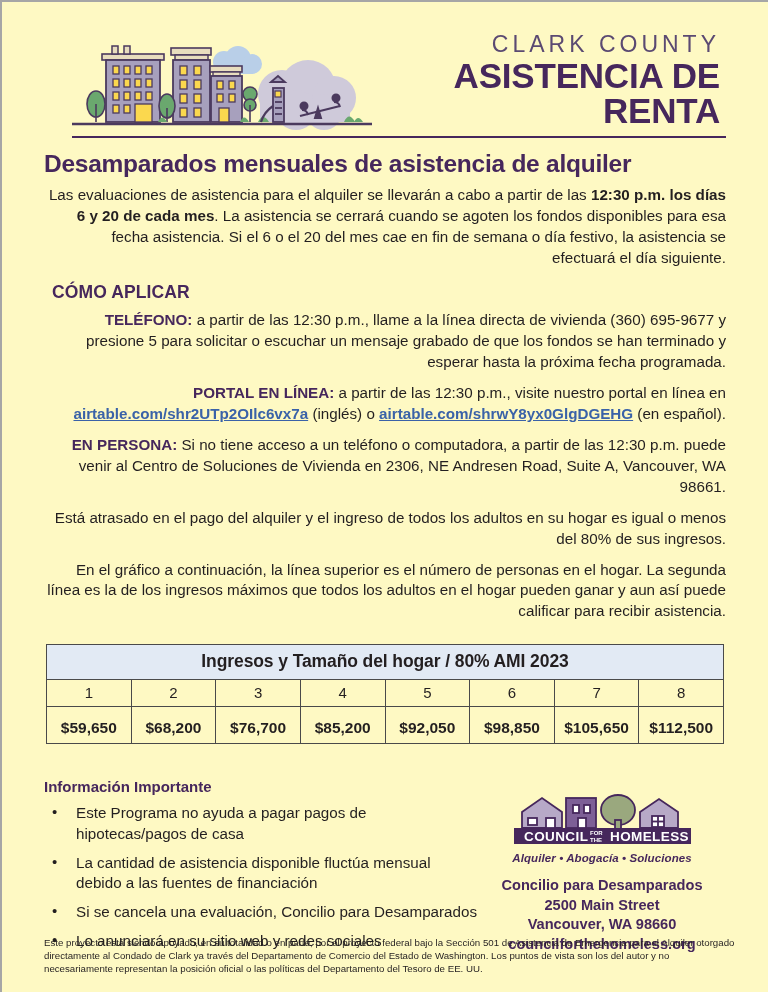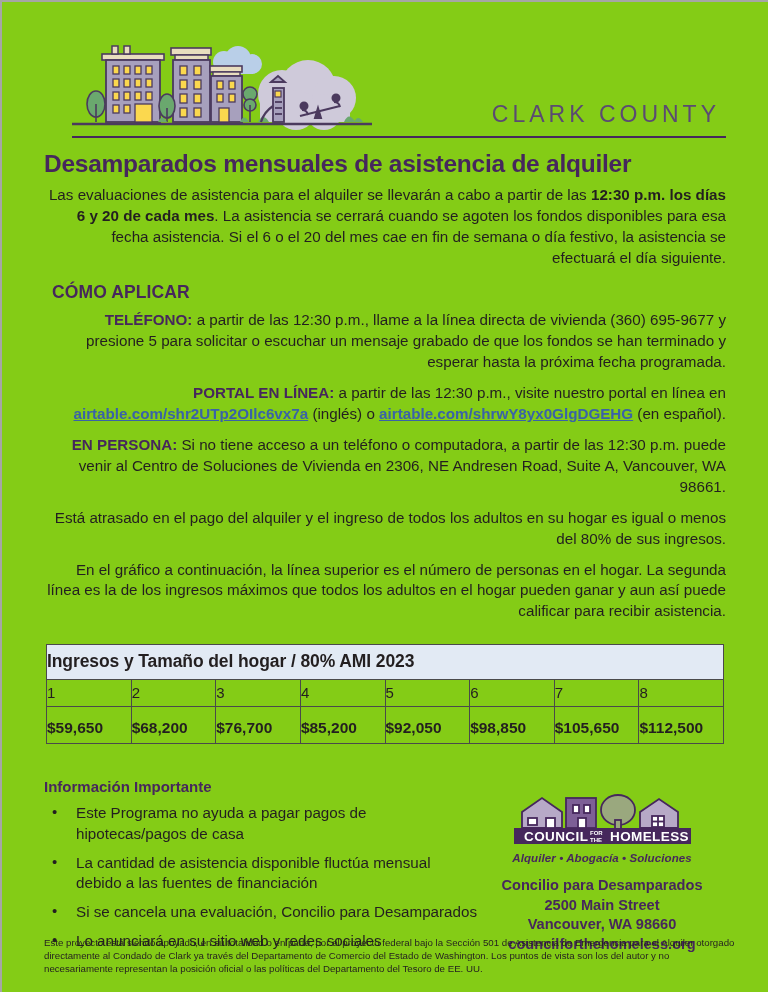--- a/index.html
+++ b/index.html
@@ -16,21 +16,21 @@
     overflow: hidden;
     position: relative;
   }
   .page {
     position: relative;
     width: 768px;
     height: 992px;
     box-sizing: border-box;
     border-top: 2px solid #a6a6a6;
     border-left: 2px solid #a6a6a6;
-    background: #84cc16;
+    background: #fef9c3;
     padding: 0 42px;
   }
 
   
   .header {
     position: relative;
     height: 104px;
     margin-top: 26px;
     display: flex;
     align-items: flex-end;
@@ -113,21 +113,21 @@
   .table-wrap {
     margin: 22px 2px 0 2px;
   }
   table.income {
     border-collapse: collapse;
     width: 100%;
     table-layout: fixed;
   }
   table.income th, table.income td {
     border: 1px solid #4a4a4a;
-    text-align: left;
+    text-align: center;
     font-size: 15px;
     padding: 4px 1px 5px 1px;
     color: #231f20;
   }
   table.income th.title {
     background: #e2eaf4;
     font-size: 17.5px;
     font-weight: bold;
     padding: 6px 0 7px 0;
     letter-spacing: -0.1px;
@@ -325,20 +325,21 @@
         <path d="M230 78 q5 0 6 5" fill="none"></path>
         <circle cx="264" cy="66" r="3.5"></circle>
         <path d="M262 70 q5 0 6 5" fill="none"></path>
       </g>
 
       <line x1="0" y1="92" x2="300" y2="92" stroke="#4b3a5e" stroke-width="2.5"></line>
     </svg>
 
     <div class="header-titles">
       <div class="brand-top">CLARK COUNTY</div>
+      <div class="brand-main">ASISTENCIA DE RENTA</div>
     </div>
   </div>
   <div class="header-rule"></div>
 
   <h1 class="main-title">Desamparados mensuales de asistencia de alquiler</h1>
 
   <p class="body"><span>Las evaluaciones de asistencia para el alquiler se llevarán a cabo a partir de las </span><b>12:30 p.m. los días 6 y 20 de cada mes</b><span>. La asistencia se cerrará cuando se agoten los fondos disponibles para esa fecha asistencia. Si el 6 o el 20 del mes cae en fin de semana o día festivo, la asistencia se efectuará el día siguiente.</span></p>
 
   <h2 class="section">CÓMO APLICAR</h2>
 

